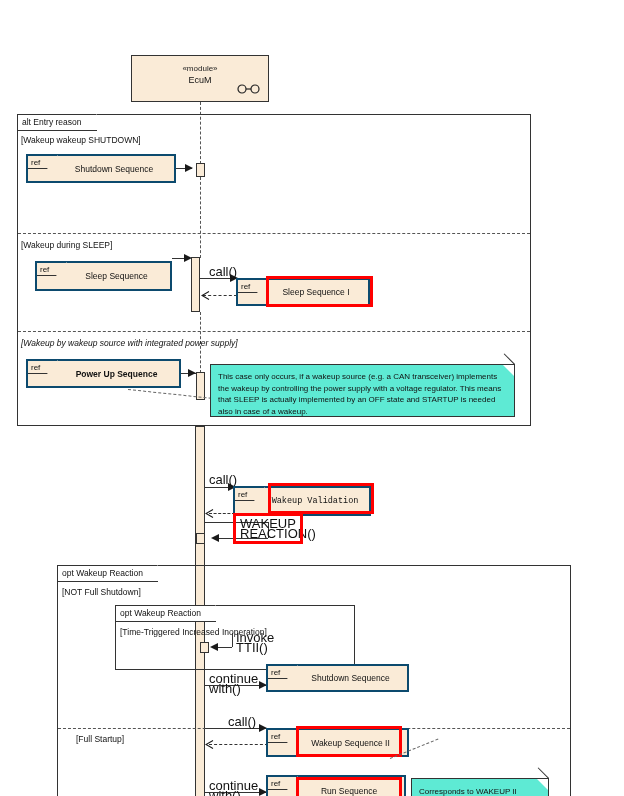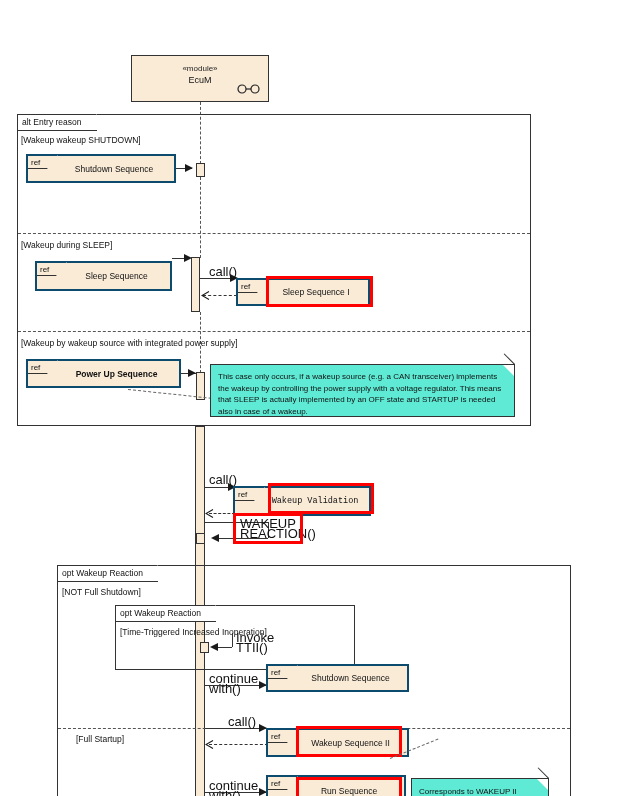--- a/index.html
+++ b/index.html
@@ -269,21 +269,21 @@
   <div class="msg-line dashed" style="left:203px;top:251px;width:34px;"></div>
   <svg class="arrow-left-open" style="left:201px;top:247px;" viewBox="0 0 9 9">
     <path d="M8 0.5 L1 4.5 L8 8.5" fill="none" stroke="#1a1a1a" stroke-width="1.1"></path>
   </svg>
   <div class="refbox" style="left:236px;top:234px;width:134px;height:28px;">
     <div class="ref-tag">ref</div>
     <div class="ref-title" style="left:26px;">Sleep Sequence I</div>
   </div>
   <div class="highlight" style="left:266px;top:232px;width:107px;height:31px;"></div>
 
-  <div class="abs guard" style="left:21px;top:294px;">[Wakeup by wakeup source with integrated power supply]</div>
+  <div class="abs guard" style="left:21px;top:294px;font-style:italic;">[Wakeup by wakeup source with integrated power supply]</div>
 
   <div class="refbox" style="left:26px;top:315px;width:155px;height:29px;">
     <div class="ref-tag">ref</div>
     <div class="ref-title" style="left:26px;font-weight:bold;">Power Up Sequence</div>
   </div>
   <div class="msg-line" style="left:181px;top:329px;width:15px;"></div>
   <div class="arrow-right" style="left:188px;top:325px;"></div>
   <div class="abs activation" style="left:196px;top:328px;width:9px;height:28px;"></div>
 
   <div class="note-anchor" style="left:128px;top:345px;width:84px;transform:rotate(6deg);"></div>

